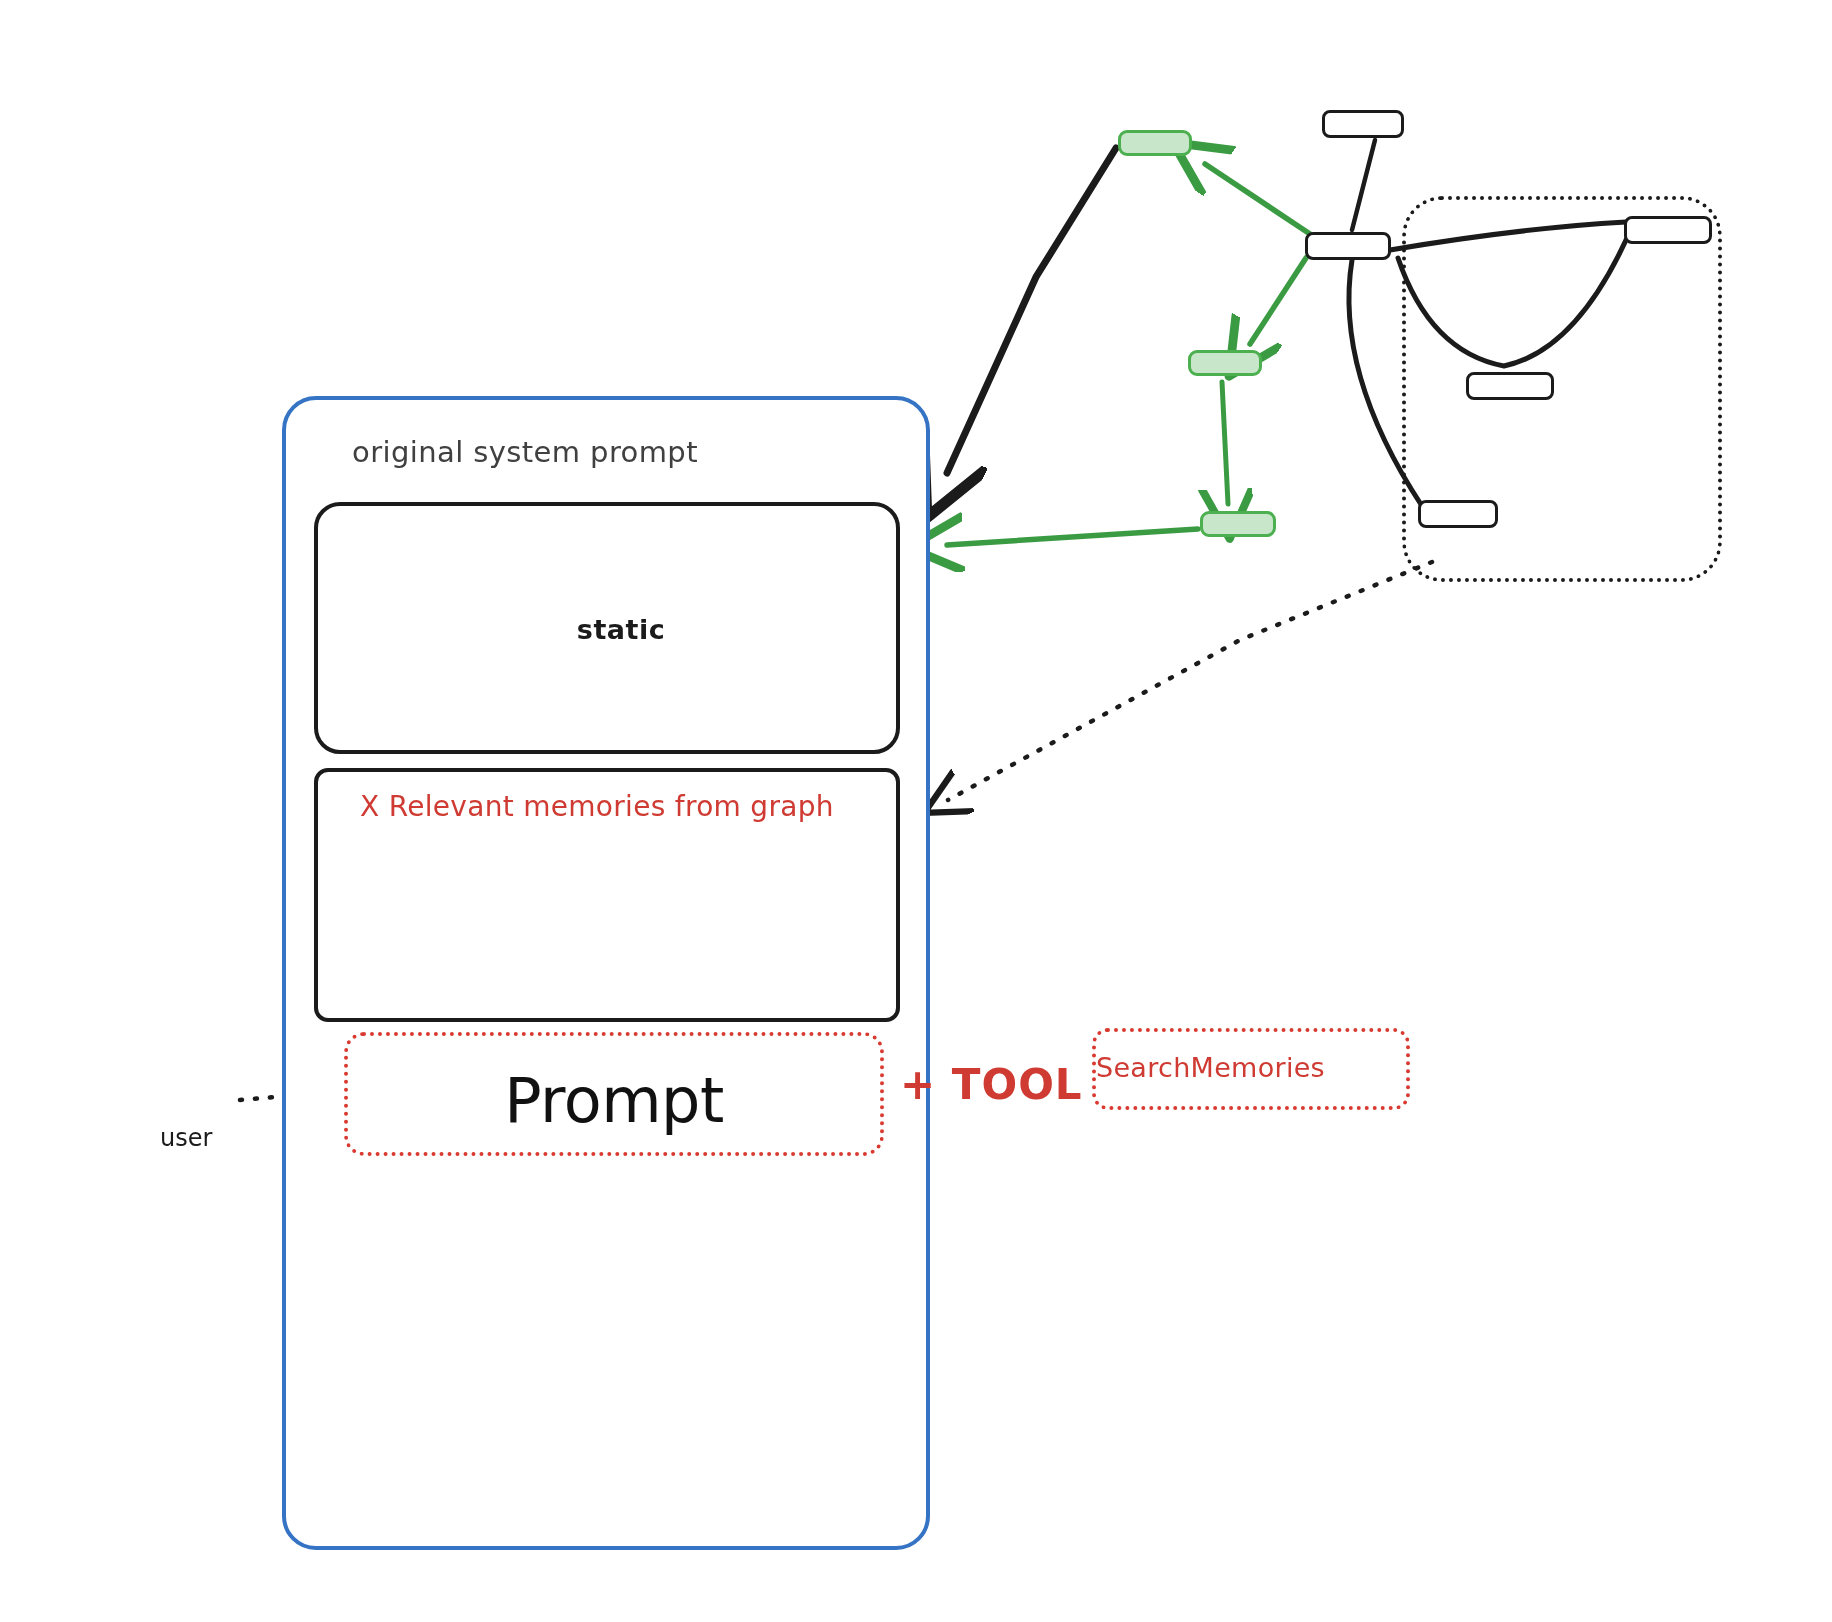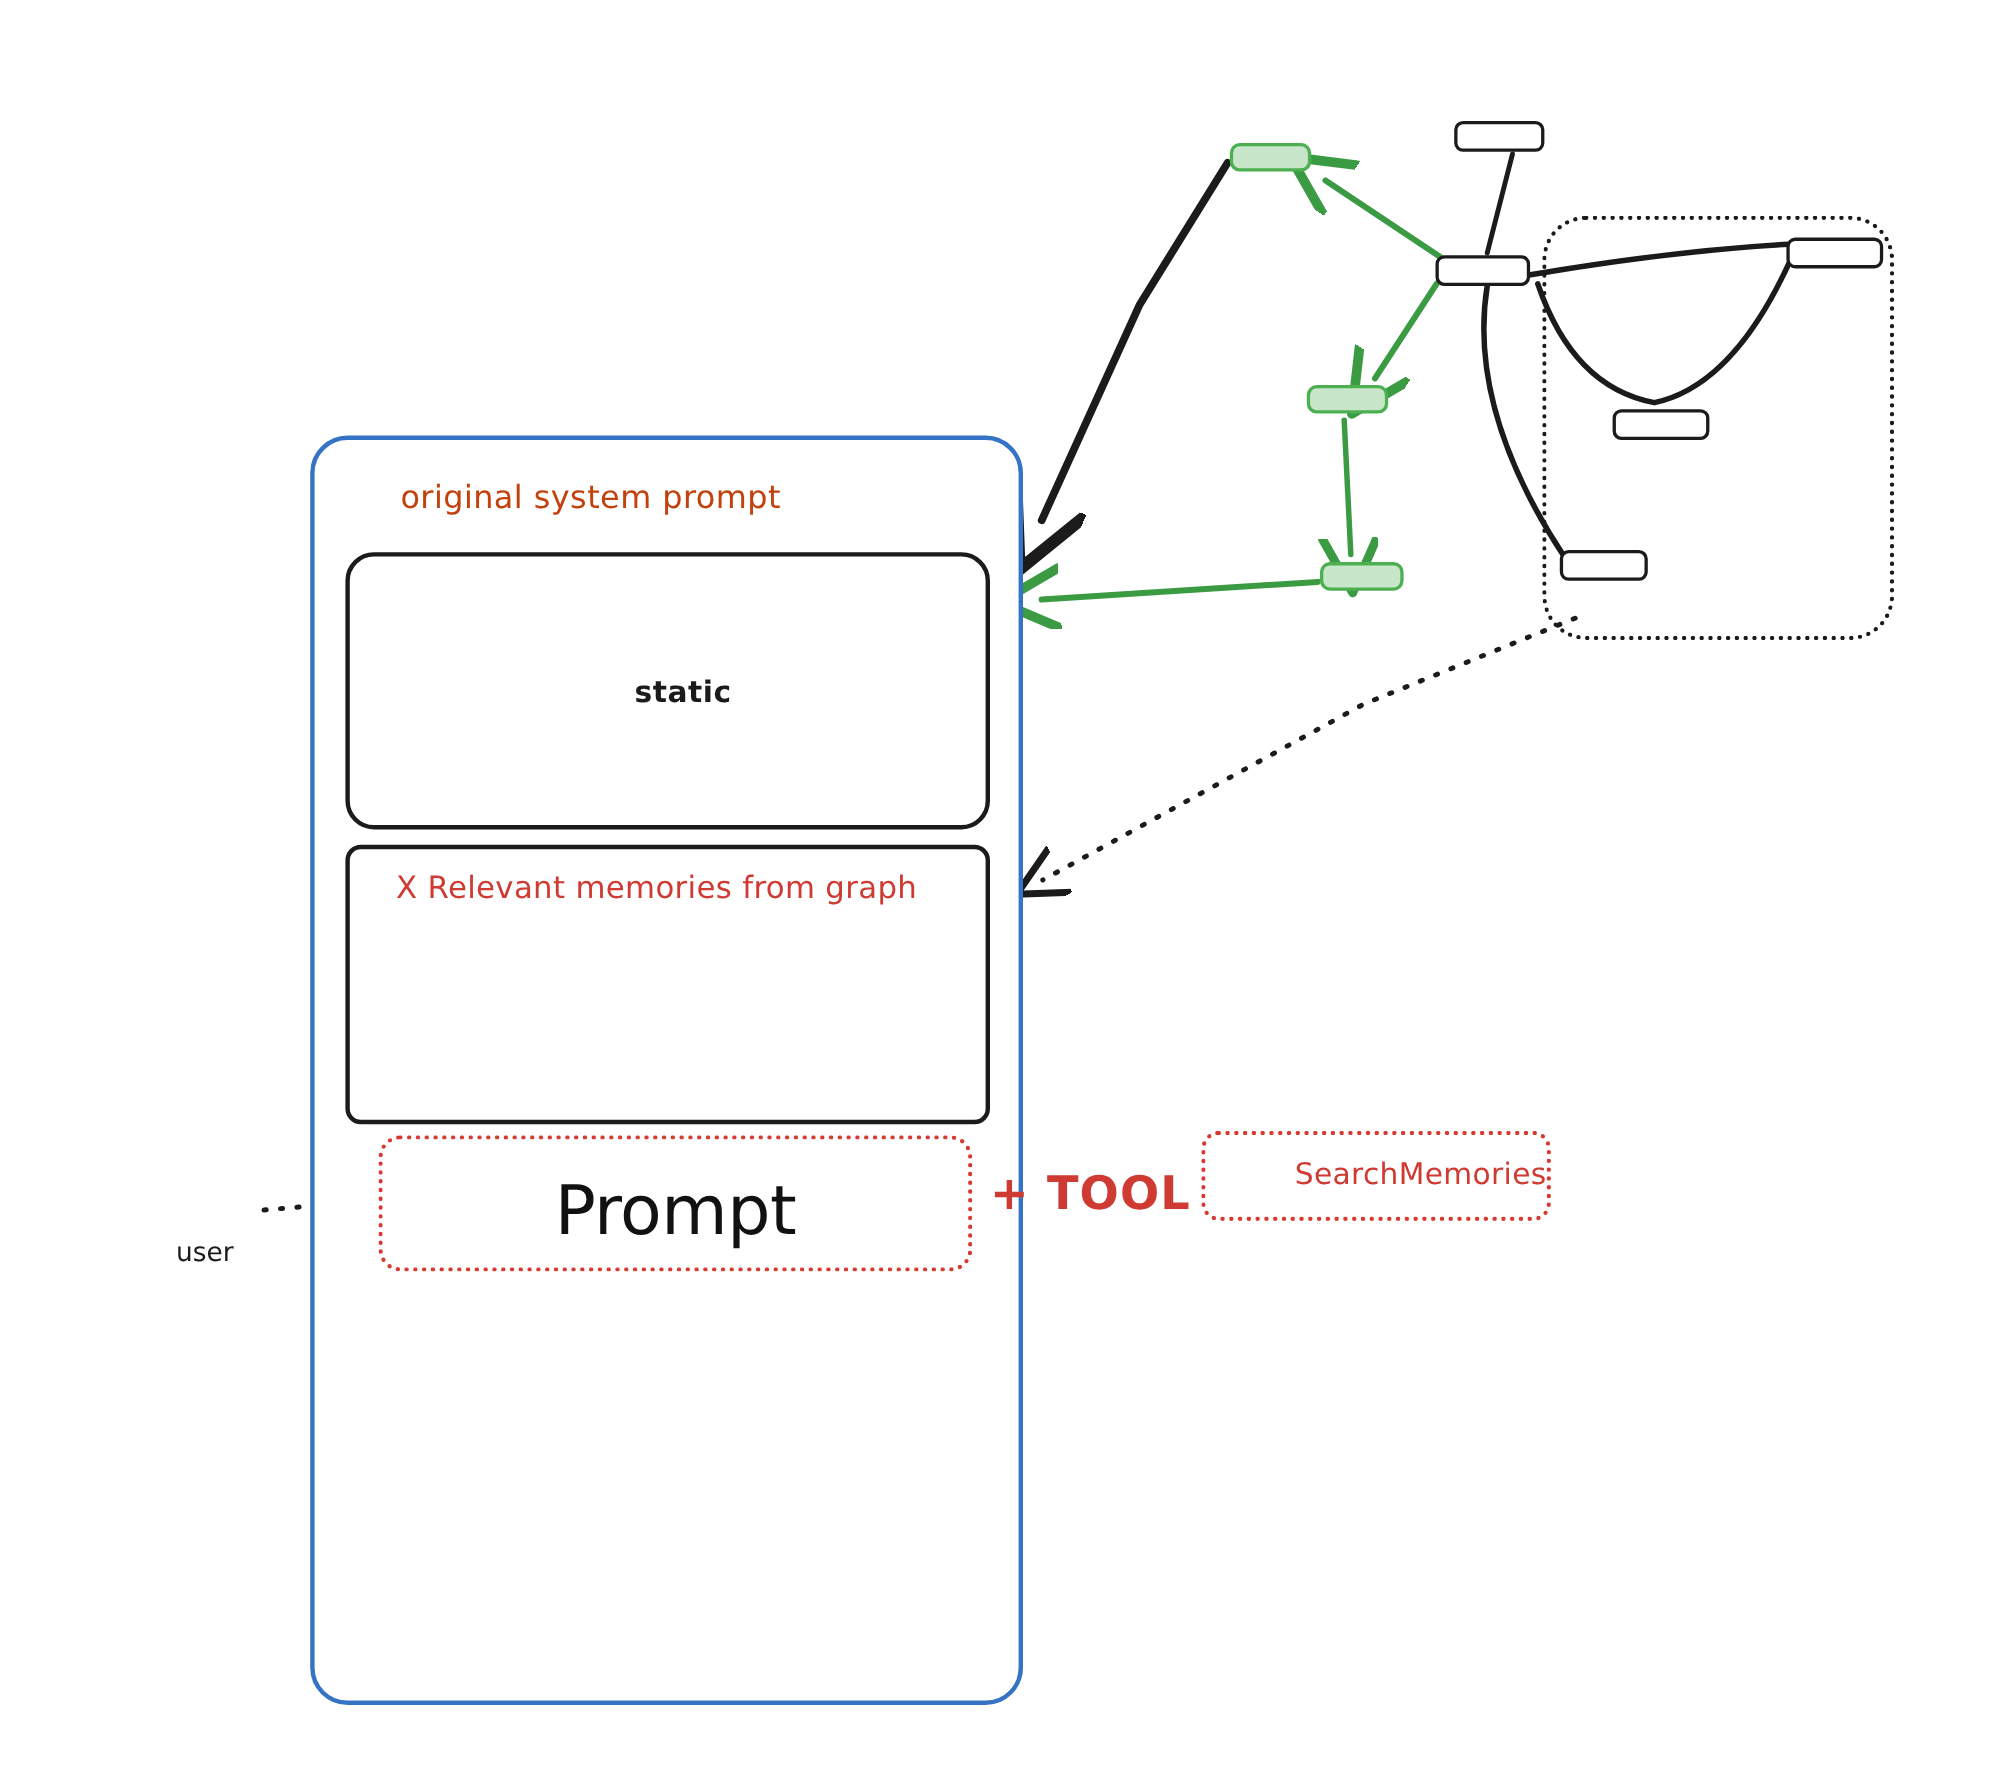--- a/index.html
+++ b/index.html
@@ -26,21 +26,21 @@
     height: 1622px;
     pointer-events: none;
   }
 
   
   .hand {
     font-family: "DejaVu Sans", sans-serif;
     font-weight: 400;
     white-space: nowrap;
   }
-  .green-txt { color: #c2410c; margin-left: 12px; }
+  .green-txt { color: #404040; }
   .red-txt   { color: #cf3b32; }
   .dark-txt  { color: #1b1b1b; margin-left: 28px; }
 
   
   .system-box {
     position: absolute;
     left: 282px;
     top: 396px;
     width: 648px;
     height: 1154px;
@@ -128,21 +128,21 @@
     height: 82px;
     border: 4px dotted #d93a30;
     border-radius: 16px;
     box-sizing: border-box;
   }
   .tool-text {
     position: absolute;
     left: 0;
     right: 0;
     top: 20px;
-    text-align: right;
+    text-align: left;
     font-size: 27px;
     letter-spacing: 0.3px;
   }
 
   .user-label {
     position: absolute;
     left: 132px;
     top: 1124px;
     font-size: 24px;
   }

